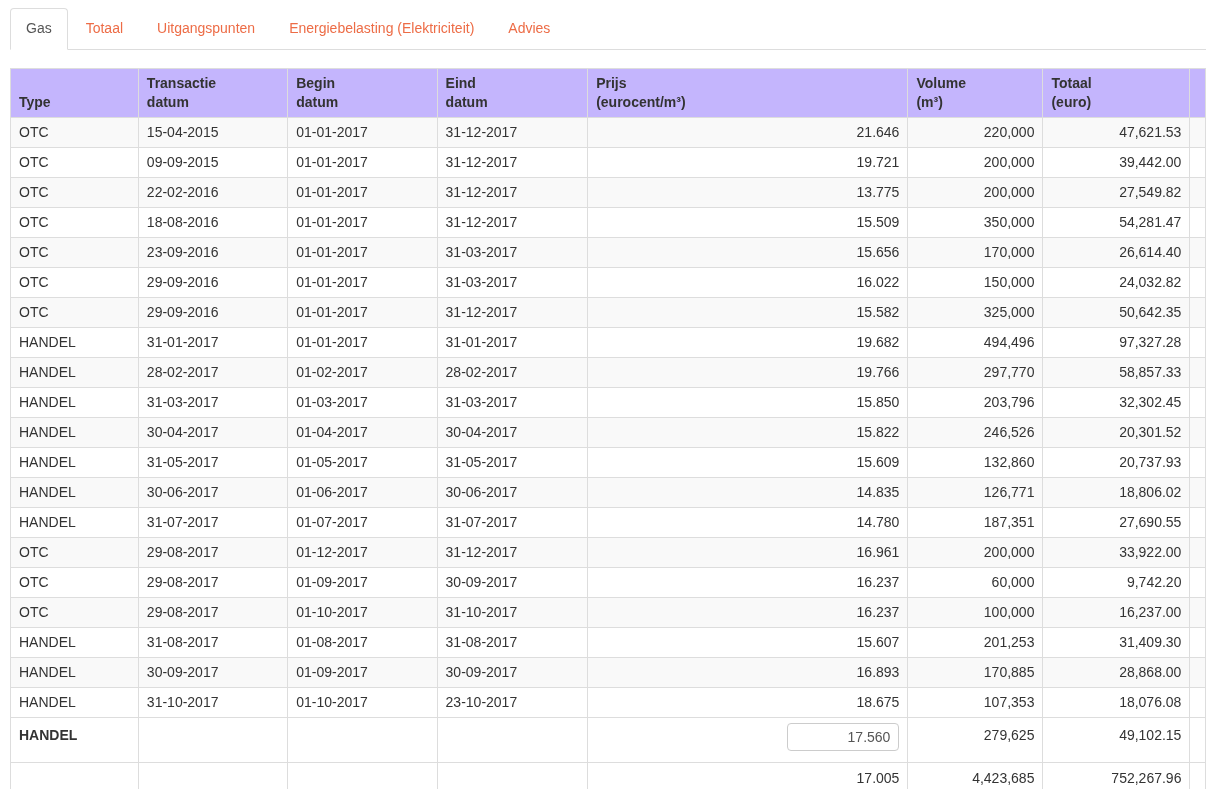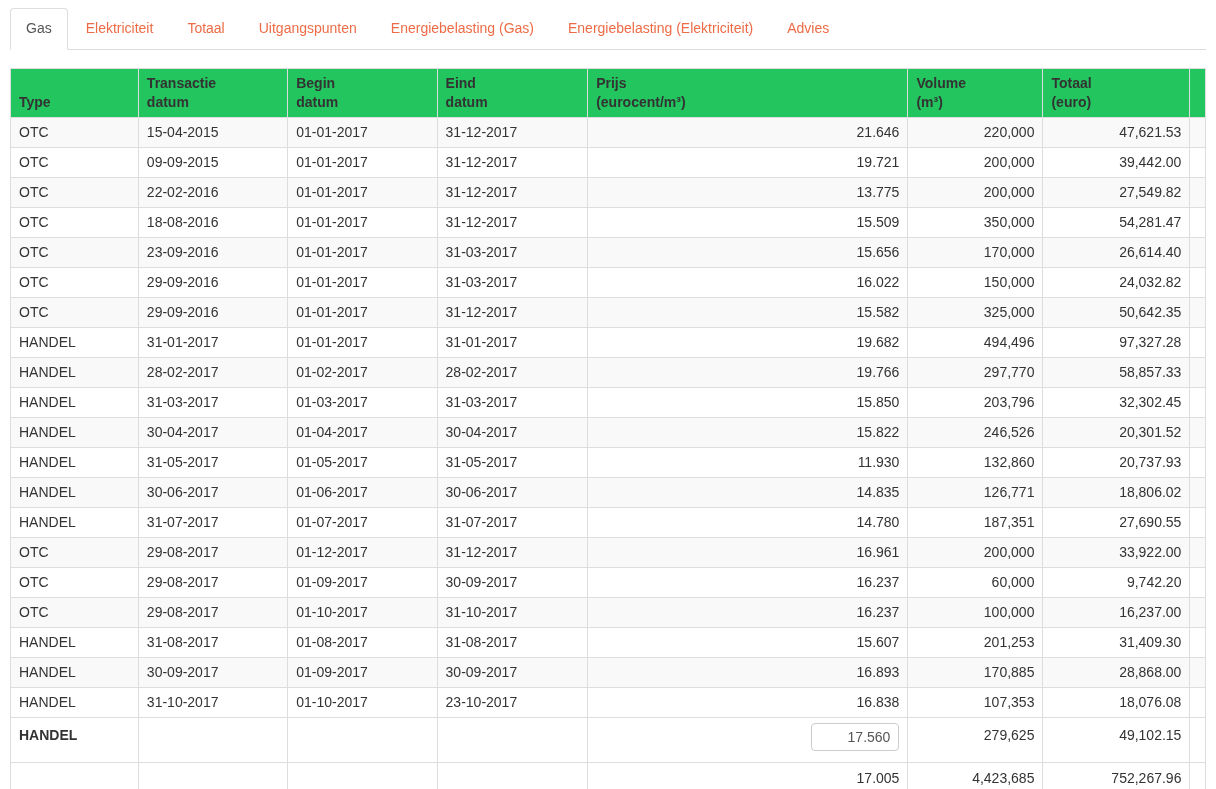--- a/index.html
+++ b/index.html
@@ -49,36 +49,36 @@
   table.grid th, table.grid td {
     border: 1px solid #ddd;
     padding: 5px 8px;
     line-height: 19px;
     overflow: hidden;
   }
   table.grid thead th {
     font-weight: bold;
     text-align: left;
     vertical-align: bottom;
-    background: #22c55e;
+    background: #c4b5fd;
   }
   tbody tr:nth-child(odd) td { background: #f9f9f9; }
   tbody tr:nth-child(even) td { background: #fff; }
   td.num, th.num { text-align: right; }
   tfoot td { background: #fff; }
   tr.input-row td {
     vertical-align: top;
     padding-top: 8px;
     height: 45px;
     font-weight: normal;
   }
   tr.input-row td.type-cell { font-weight: bold; }
   tr.total-row td { height: 33px; }
   .price-input {
-    width: 88px;
+    width: 112px;
     height: 28px;
     padding: 4px 8px;
     border: 1px solid #ccc;
     border-radius: 4px;
     text-align: right;
     font-family: "Liberation Sans", "DejaVu Sans", sans-serif;
     font-size: 14px;
     color: #555;
     background: #fff;
     outline: none;
@@ -88,30 +88,24 @@
 </head>
 <body>
 
 <div class="page">
 
   <ul class="nav-tabs">
     <li class="active">
         <a>Gas</a>
       </li>
     <li>
-        <a>Elektriciteit</a>
-      </li>
-    <li>
         <a>Totaal</a>
       </li>
     <li>
         <a>Uitgangspunten</a>
-      </li>
-    <li>
-        <a>Energiebelasting (Gas)</a>
       </li>
     <li>
         <a>Energiebelasting (Elektriciteit)</a>
       </li>
     <li>
         <a>Advies</a>
       </li>
   </ul>
 
   <table class="grid">
@@ -246,21 +240,21 @@
           <td class="num">15.822</td>
           <td class="num">246,526</td>
           <td class="num">20,301.52</td>
           <td></td>
         </tr>
         <tr>
           <td>HANDEL</td>
           <td>31-05-2017</td>
           <td>01-05-2017</td>
           <td>31-05-2017</td>
-          <td class="num">11.930</td>
+          <td class="num">15.609</td>
           <td class="num">132,860</td>
           <td class="num">20,737.93</td>
           <td></td>
         </tr>
         <tr>
           <td>HANDEL</td>
           <td>30-06-2017</td>
           <td>01-06-2017</td>
           <td>30-06-2017</td>
           <td class="num">14.835</td>
@@ -326,21 +320,21 @@
           <td class="num">16.893</td>
           <td class="num">170,885</td>
           <td class="num">28,868.00</td>
           <td></td>
         </tr>
         <tr>
           <td>HANDEL</td>
           <td>31-10-2017</td>
           <td>01-10-2017</td>
           <td>23-10-2017</td>
-          <td class="num">16.838</td>
+          <td class="num">18.675</td>
           <td class="num">107,353</td>
           <td class="num">18,076.08</td>
           <td></td>
         </tr>
       </tbody>
     <tfoot>
       <tr class="input-row">
         <td class="type-cell">HANDEL</td>
         <td></td>
         <td></td>

